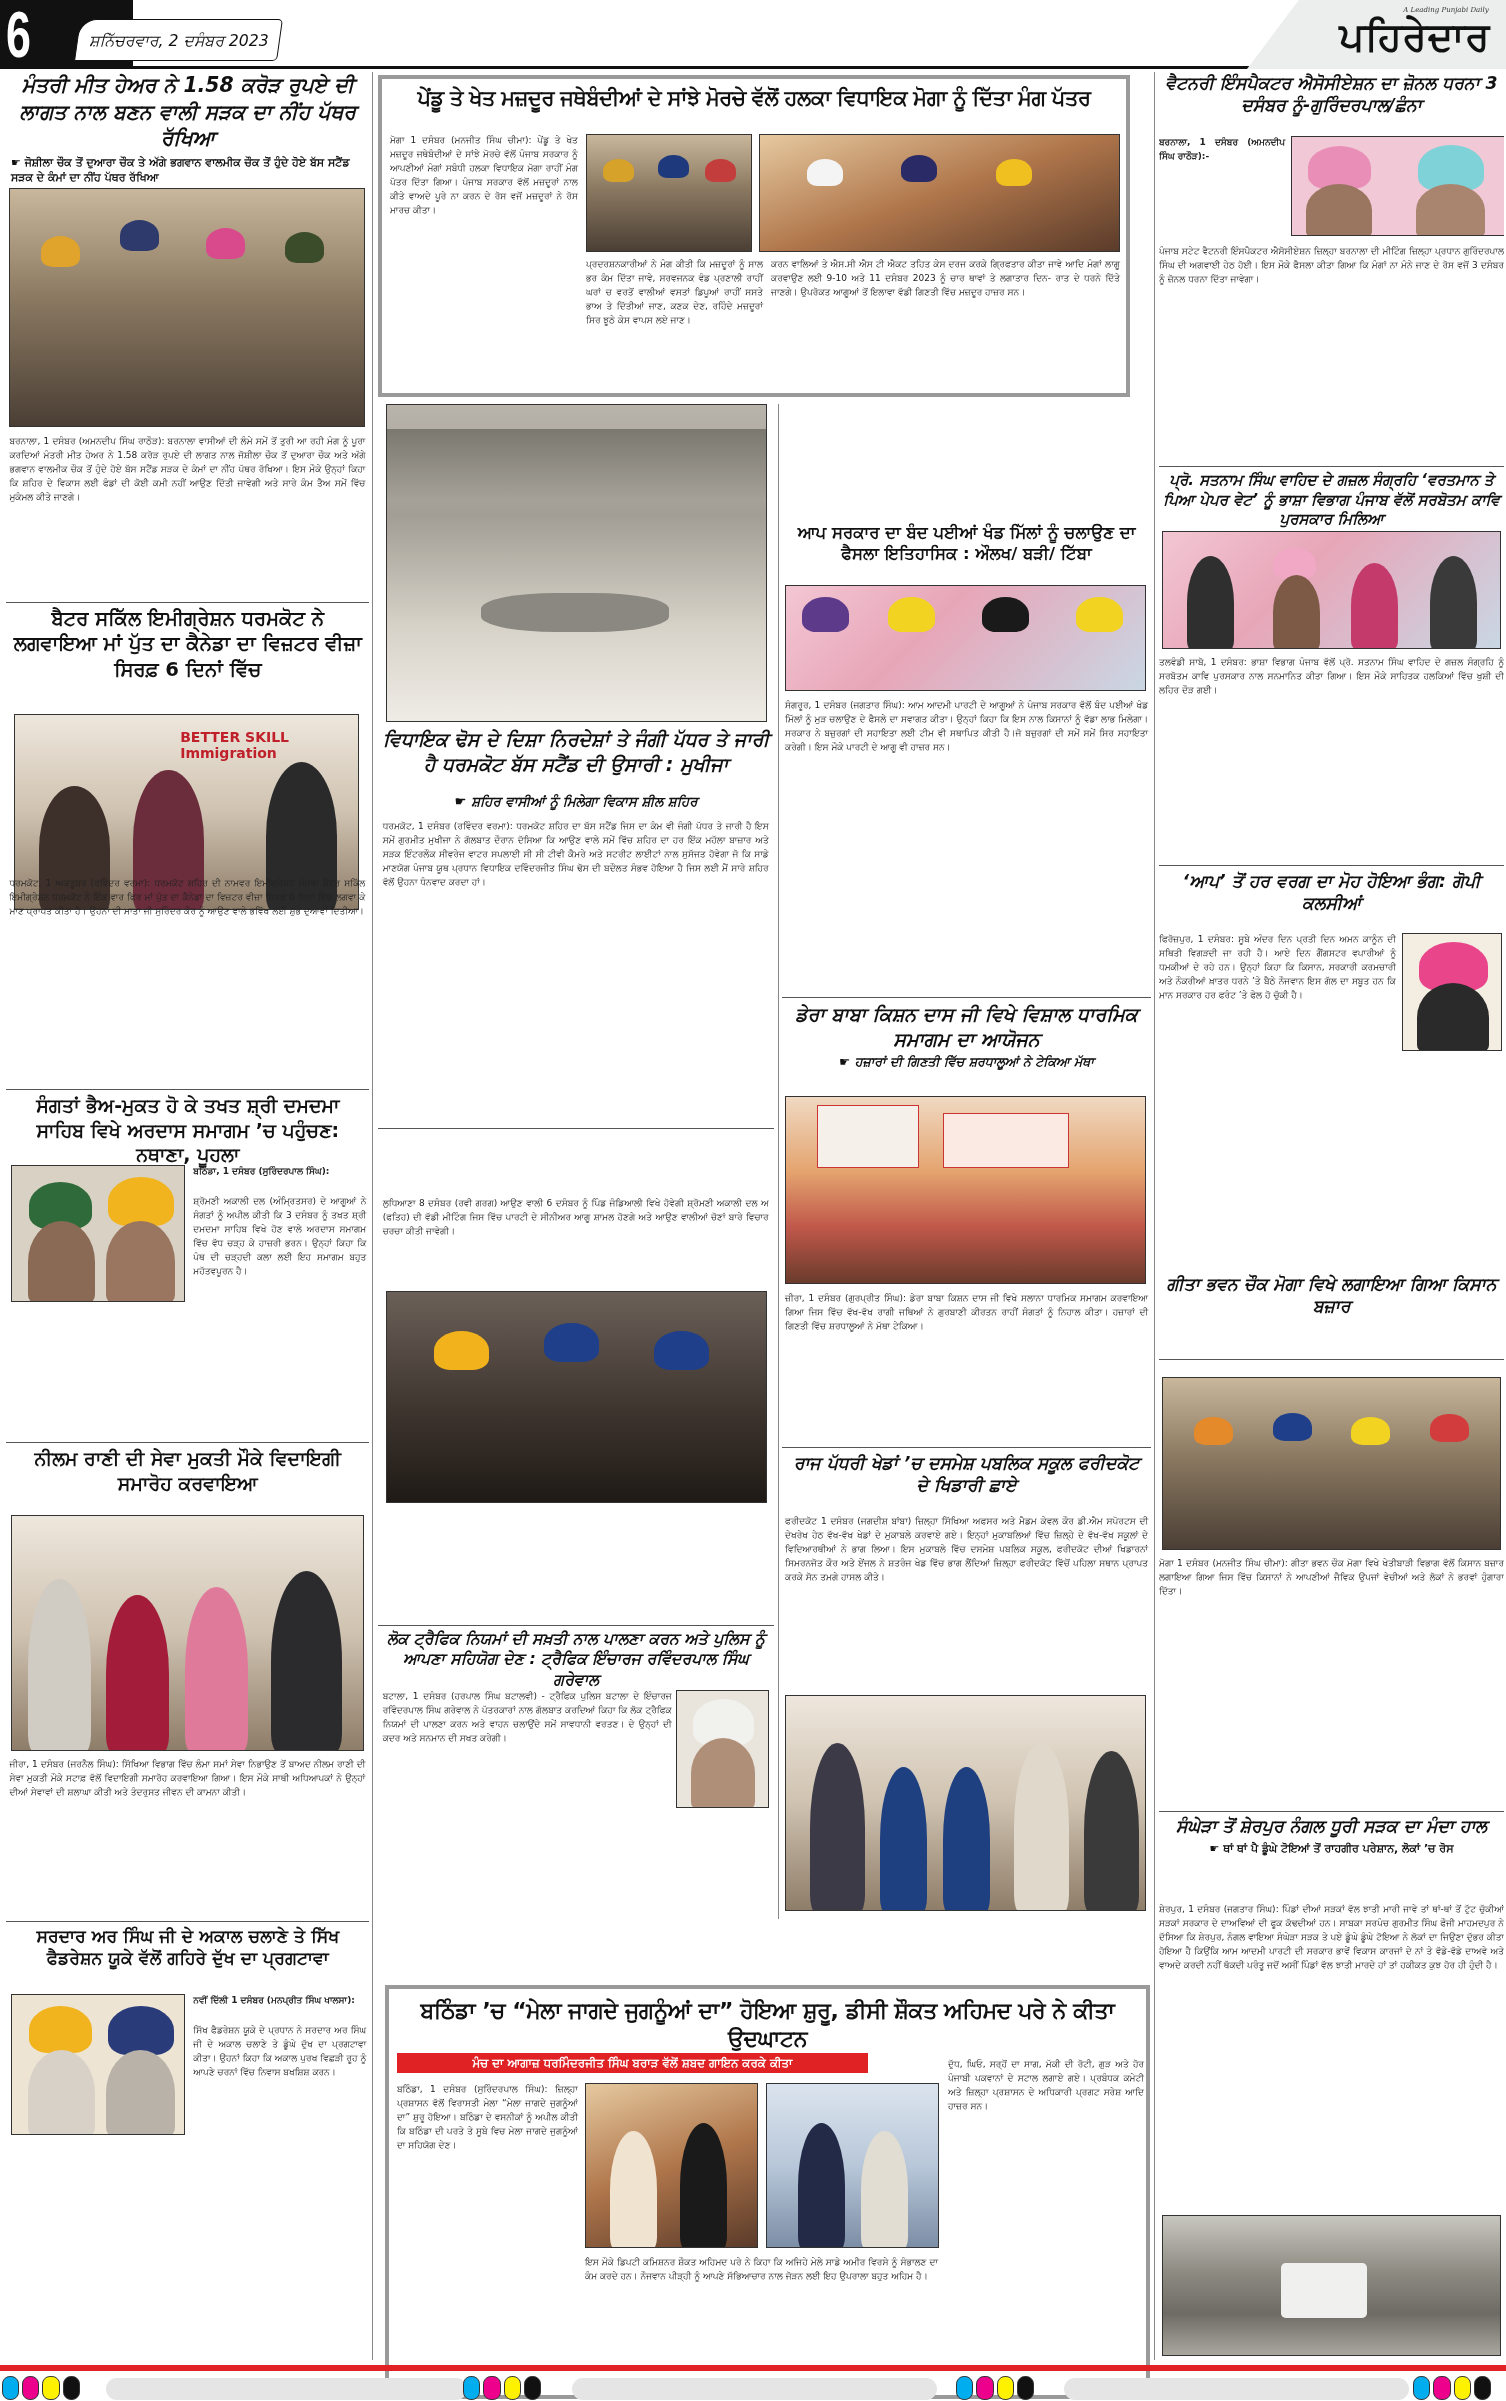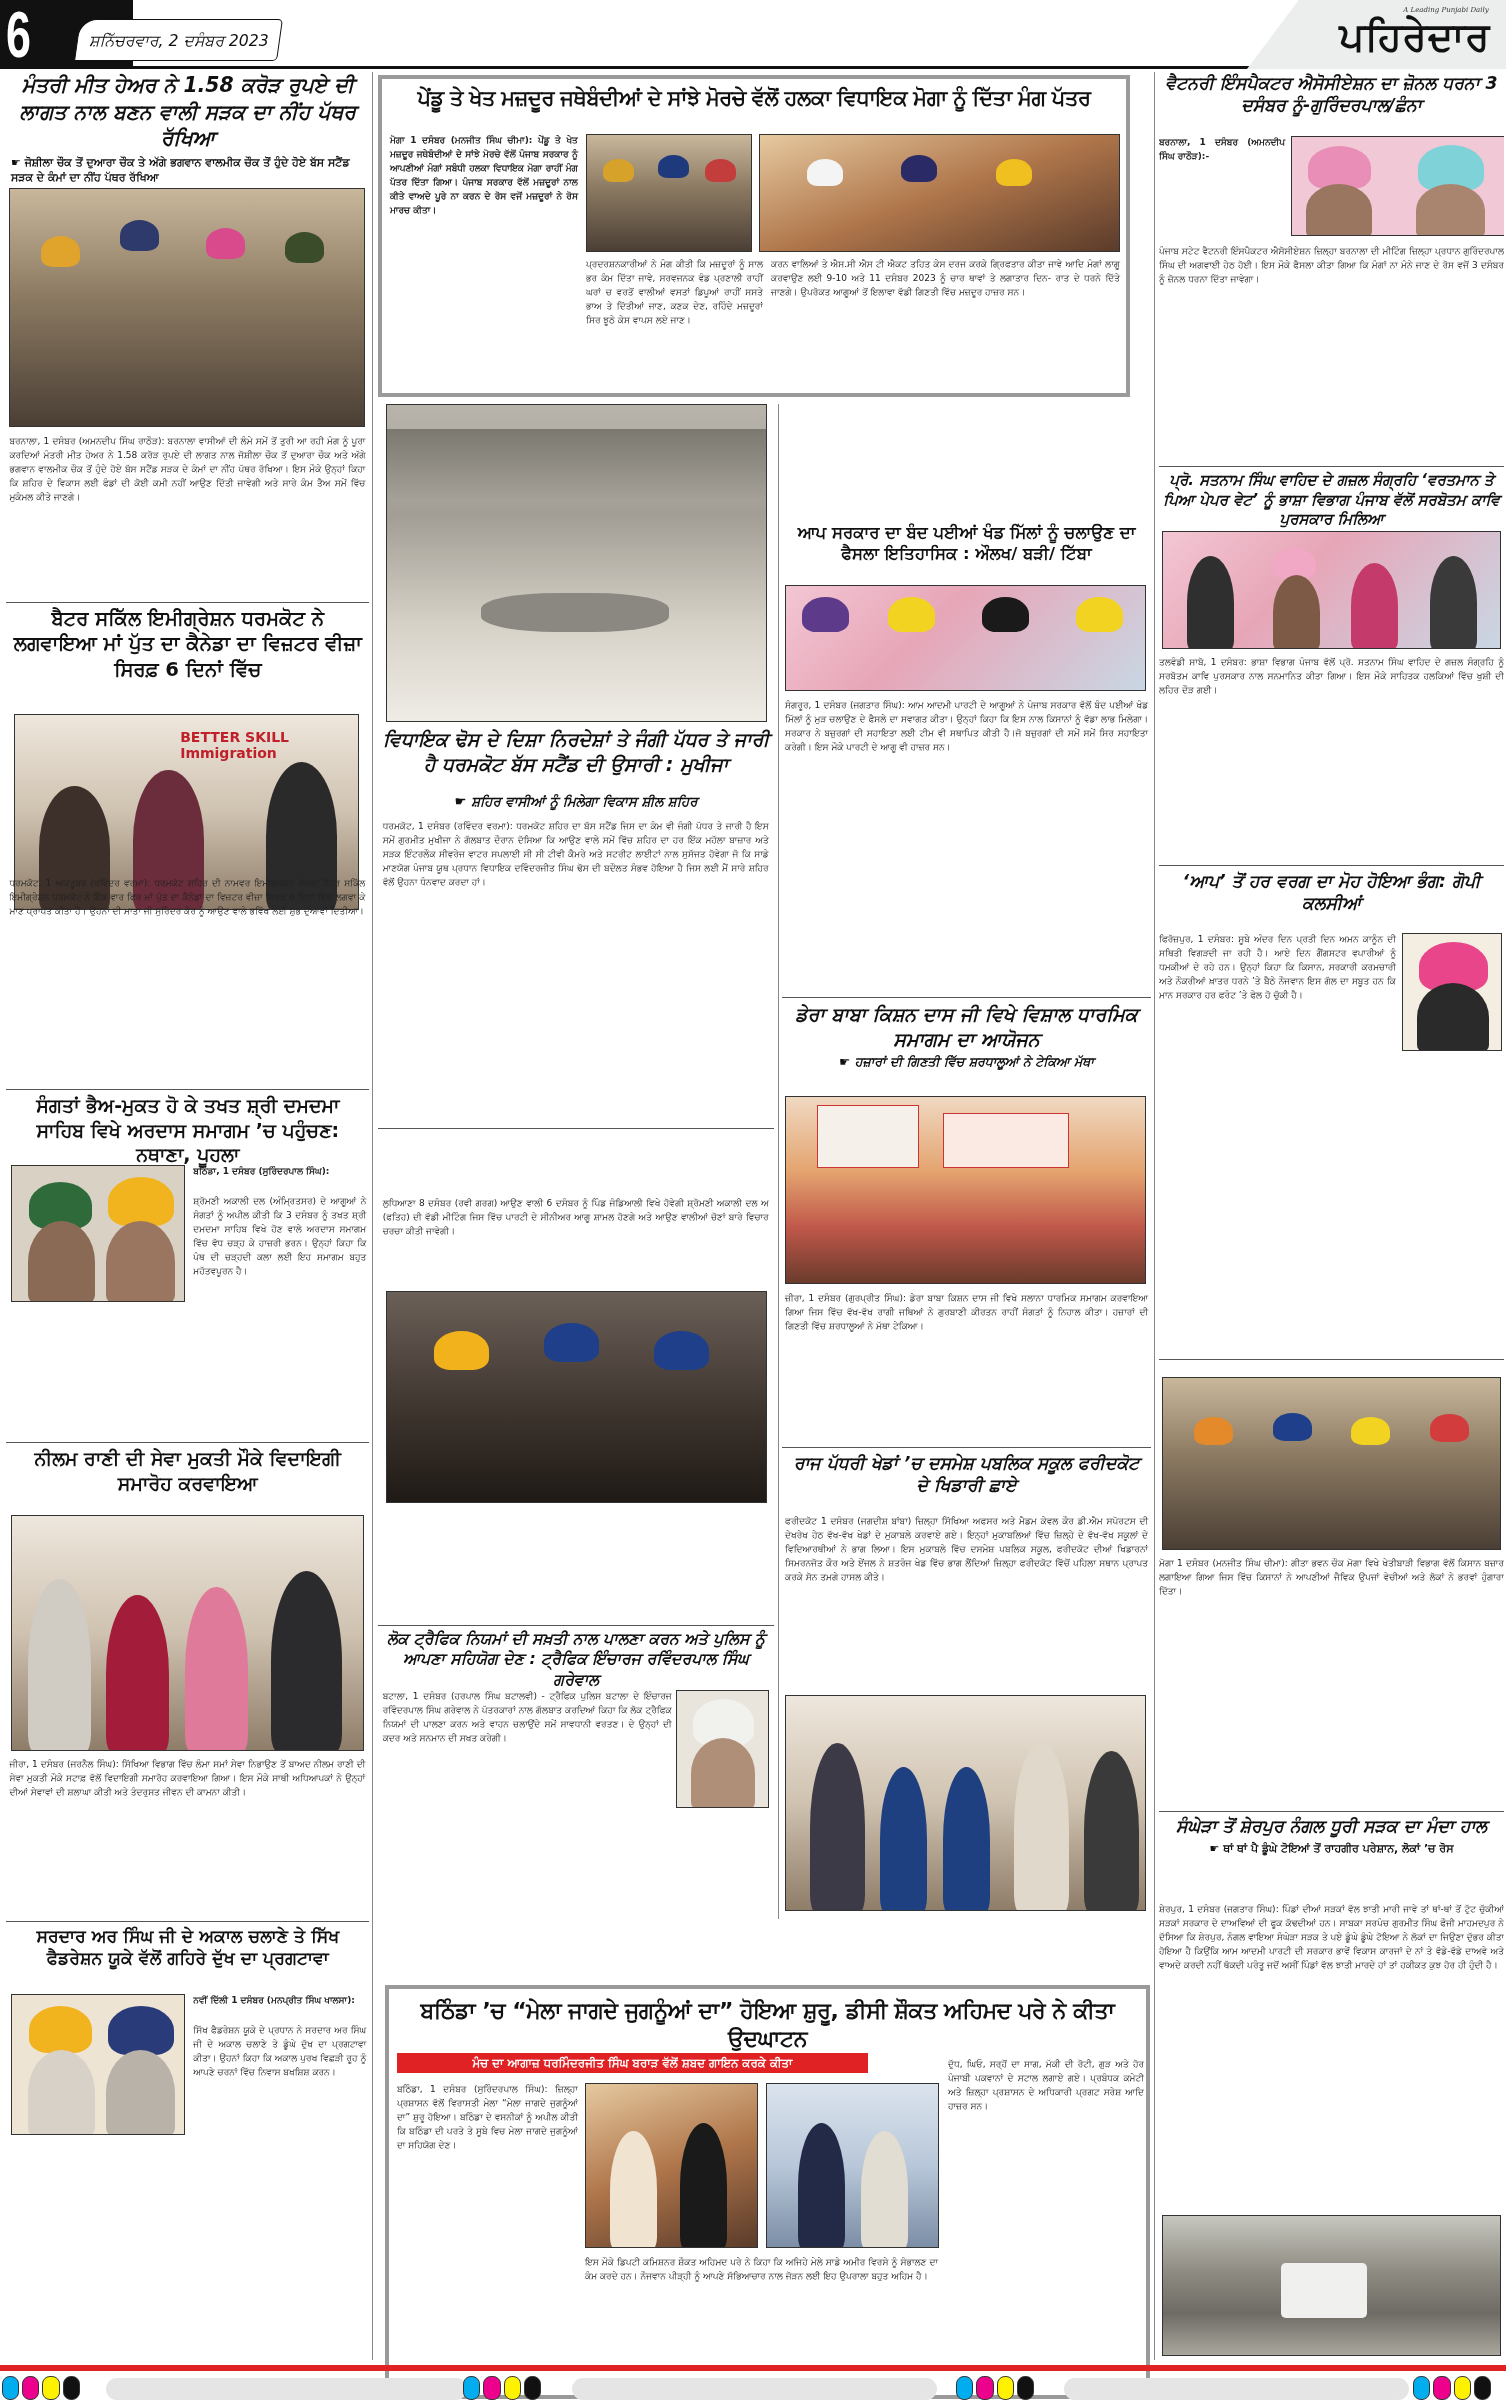--- a/index.html
+++ b/index.html
@@ -134,21 +134,21 @@
     </div>
     <p class="body-text" style="position:absolute; left:187px; top:69px; width:173px; font-weight:600;">ਨਵੀਂ ਦਿੱਲੀ 1 ਦਸੰਬਰ (ਮਨਪ੍ਰੀਤ ਸਿੰਘ ਖਾਲਸਾ):</p>
     <p class="body-text" style="position:absolute; left:187px; top:99px; width:173px;">ਸਿੱਖ ਫੈਡਰੇਸ਼ਨ ਯੂਕੇ ਦੇ ਪ੍ਰਧਾਨ ਨੇ ਸਰਦਾਰ ਅਰ ਸਿੰਘ ਜੀ ਦੇ ਅਕਾਲ ਚਲਾਣੇ ਤੇ ਡੂੰਘੇ ਦੁੱਖ ਦਾ ਪ੍ਰਗਟਾਵਾ ਕੀਤਾ। ਉਹਨਾਂ ਕਿਹਾ ਕਿ ਅਕਾਲ ਪੁਰਖ ਵਿਛੜੀ ਰੂਹ ਨੂੰ ਆਪਣੇ ਚਰਨਾਂ ਵਿੱਚ ਨਿਵਾਸ ਬਖਸ਼ਿਸ਼ ਕਰਨ।</p>
   </article>
 </section>
 
 <div class="vrule" style="left:372px; top:72px; height:2288px;"></div>
 
 <section class="region boxed" style="left:378px; top:75px; width:752px; height:322px;">
   <h1 class="hl" style="font-size:21px; padding:6.3px 6.3px 3.1px; font-stretch:condensed; letter-spacing:-0.4px;">ਪੇਂਡੂ ਤੇ ਖੇਤ ਮਜ਼ਦੂਰ ਜਥੇਬੰਦੀਆਂ ਦੇ ਸਾਂਝੇ ਮੋਰਚੇ ਵੱਲੋਂ ਹਲਕਾ ਵਿਧਾਇਕ ਮੋਗਾ ਨੂੰ ਦਿੱਤਾ ਮੰਗ ਪੱਤਰ</h1>
-  <p class="body-text" style="position:absolute; left:7.9px; top:55px; width:188px;font-weight:bold;">ਮੋਗਾ 1 ਦਸੰਬਰ (ਮਨਜੀਤ ਸਿੰਘ ਚੀਮਾ): ਪੇਂਡੂ ਤੇ ਖੇਤ ਮਜ਼ਦੂਰ ਜਥੇਬੰਦੀਆਂ ਦੇ ਸਾਂਝੇ ਮੋਰਚੇ ਵੱਲੋਂ ਪੰਜਾਬ ਸਰਕਾਰ ਨੂੰ ਆਪਣੀਆਂ ਮੰਗਾਂ ਸਬੰਧੀ ਹਲਕਾ ਵਿਧਾਇਕ ਮੋਗਾ ਰਾਹੀਂ ਮੰਗ ਪੱਤਰ ਦਿੱਤਾ ਗਿਆ। ਪੰਜਾਬ ਸਰਕਾਰ ਵੱਲੋਂ ਮਜ਼ਦੂਰਾਂ ਨਾਲ ਕੀਤੇ ਵਾਅਦੇ ਪੂਰੇ ਨਾ ਕਰਨ ਦੇ ਰੋਸ ਵਜੋਂ ਮਜ਼ਦੂਰਾਂ ਨੇ ਰੋਸ ਮਾਰਚ ਕੀਤਾ।</p>
+  <p class="body-text" style="position:absolute; left:7.9px; top:55px; width:188px;">ਮੋਗਾ 1 ਦਸੰਬਰ (ਮਨਜੀਤ ਸਿੰਘ ਚੀਮਾ): ਪੇਂਡੂ ਤੇ ਖੇਤ ਮਜ਼ਦੂਰ ਜਥੇਬੰਦੀਆਂ ਦੇ ਸਾਂਝੇ ਮੋਰਚੇ ਵੱਲੋਂ ਪੰਜਾਬ ਸਰਕਾਰ ਨੂੰ ਆਪਣੀਆਂ ਮੰਗਾਂ ਸਬੰਧੀ ਹਲਕਾ ਵਿਧਾਇਕ ਮੋਗਾ ਰਾਹੀਂ ਮੰਗ ਪੱਤਰ ਦਿੱਤਾ ਗਿਆ। ਪੰਜਾਬ ਸਰਕਾਰ ਵੱਲੋਂ ਮਜ਼ਦੂਰਾਂ ਨਾਲ ਕੀਤੇ ਵਾਅਦੇ ਪੂਰੇ ਨਾ ਕਰਨ ਦੇ ਰੋਸ ਵਜੋਂ ਮਜ਼ਦੂਰਾਂ ਨੇ ਰੋਸ ਮਾਰਚ ਕੀਤਾ।</p>
   <div class="photo ph-crowd" style="left:204px; top:55px; width:166px; height:118px;">
     <div class="turban" style="left:15.7px; top:23.6px; width:31px; height:23.6px; background:#d6a22a;"></div>
     <div class="turban" style="left:71px; top:19.6px; width:31px; height:23.6px; background:#1e3a7d;"></div>
     <div class="turban" style="left:118px; top:23.6px; width:31px; height:23.6px; background:#c33d3d;"></div>
   </div>
   <div class="photo ph-warm" style="left:377px; top:55px; width:361px; height:118px;">
     <div class="turban" style="left:47px; top:23.6px; width:36px; height:27px; background:#f4f4f4;"></div>
     <div class="turban" style="left:141px; top:20.4px; width:36px; height:27px; background:#2a2a66;"></div>
     <div class="turban" style="left:236px; top:23.6px; width:36px; height:27px; background:#f0c020;"></div>
   </div>
@@ -271,20 +271,21 @@
     <div class="photo" style="left:243px; top:63px; width:100px; height:118px; background:#f4ede2;">
       <div class="turban" style="left:15.7px; top:7.9px; width:69px; height:49px; background:#e8458a;"></div>
       <div class="person" style="left:14px; top:49px; width:72px; height:69px; background:#2a2a2a;"></div>
     </div>
     <p class="body-text" style="position:absolute; left:0; top:63px; width:237px;">ਫਿਰੋਜ਼ਪੁਰ, 1 ਦਸੰਬਰ: ਸੂਬੇ ਅੰਦਰ ਦਿਨ ਪ੍ਰਤੀ ਦਿਨ ਅਮਨ ਕਾਨੂੰਨ ਦੀ ਸਥਿਤੀ ਵਿਗੜਦੀ ਜਾ ਰਹੀ ਹੈ। ਆਏ ਦਿਨ ਗੈਂਗਸਟਰ ਵਪਾਰੀਆਂ ਨੂੰ ਧਮਕੀਆਂ ਦੇ ਰਹੇ ਹਨ। ਉਨ੍ਹਾਂ ਕਿਹਾ ਕਿ ਕਿਸਾਨ, ਸਰਕਾਰੀ ਕਰਮਚਾਰੀ ਅਤੇ ਨੌਕਰੀਆਂ ਖ਼ਾਤਰ ਧਰਨੇ ’ਤੇ ਬੈਠੇ ਨੌਜਵਾਨ ਇਸ ਗੱਲ ਦਾ ਸਬੂਤ ਹਨ ਕਿ ਮਾਨ ਸਰਕਾਰ ਹਰ ਫਰੰਟ ’ਤੇ ਫੇਲ ਹੋ ਚੁੱਕੀ ਹੈ।</p>
   </article>
 
   <div class="rule" style="left:0; top:1287px; width:345px; height:0.8px;"></div>
 
   <article style="position:absolute; left:0; top:1201px; width:345px; height:534px;">
+    <h2 class="hl italic" style="font-size:17.3px;">ਗੀਤਾ ਭਵਨ ਚੌਕ ਮੋਗਾ ਵਿਖੇ ਲਗਾਇਆ ਗਿਆ ਕਿਸਾਨ ਬਜ਼ਾਰ</h2>
     <div class="photo ph-crowd" style="left:3.1px; top:104px; width:339px; height:173px;">
       <div class="turban" style="left:31px; top:39px; width:39px; height:28px; background:#e58a2a;"></div>
       <div class="turban" style="left:110px; top:35px; width:39px; height:28px; background:#1f3f8a;"></div>
       <div class="turban" style="left:188px; top:39px; width:39px; height:28px; background:#f2d321;"></div>
       <div class="turban" style="left:267px; top:36px; width:39px; height:28px; background:#d33c3c;"></div>
     </div>
     <p class="body-text" style="position:absolute; left:0; top:284px; width:345px;">ਮੋਗਾ 1 ਦਸੰਬਰ (ਮਨਜੀਤ ਸਿੰਘ ਚੀਮਾ): ਗੀਤਾ ਭਵਨ ਚੌਕ ਮੋਗਾ ਵਿਖੇ ਖੇਤੀਬਾੜੀ ਵਿਭਾਗ ਵੱਲੋਂ ਕਿਸਾਨ ਬਜ਼ਾਰ ਲਗਾਇਆ ਗਿਆ ਜਿਸ ਵਿੱਚ ਕਿਸਾਨਾਂ ਨੇ ਆਪਣੀਆਂ ਜੈਵਿਕ ਉਪਜਾਂ ਵੇਚੀਆਂ ਅਤੇ ਲੋਕਾਂ ਨੇ ਭਰਵਾਂ ਹੁੰਗਾਰਾ ਦਿੱਤਾ।</p>
   </article>
 
   <div class="rule" style="left:0; top:1739px; width:345px; height:0.8px;"></div>

